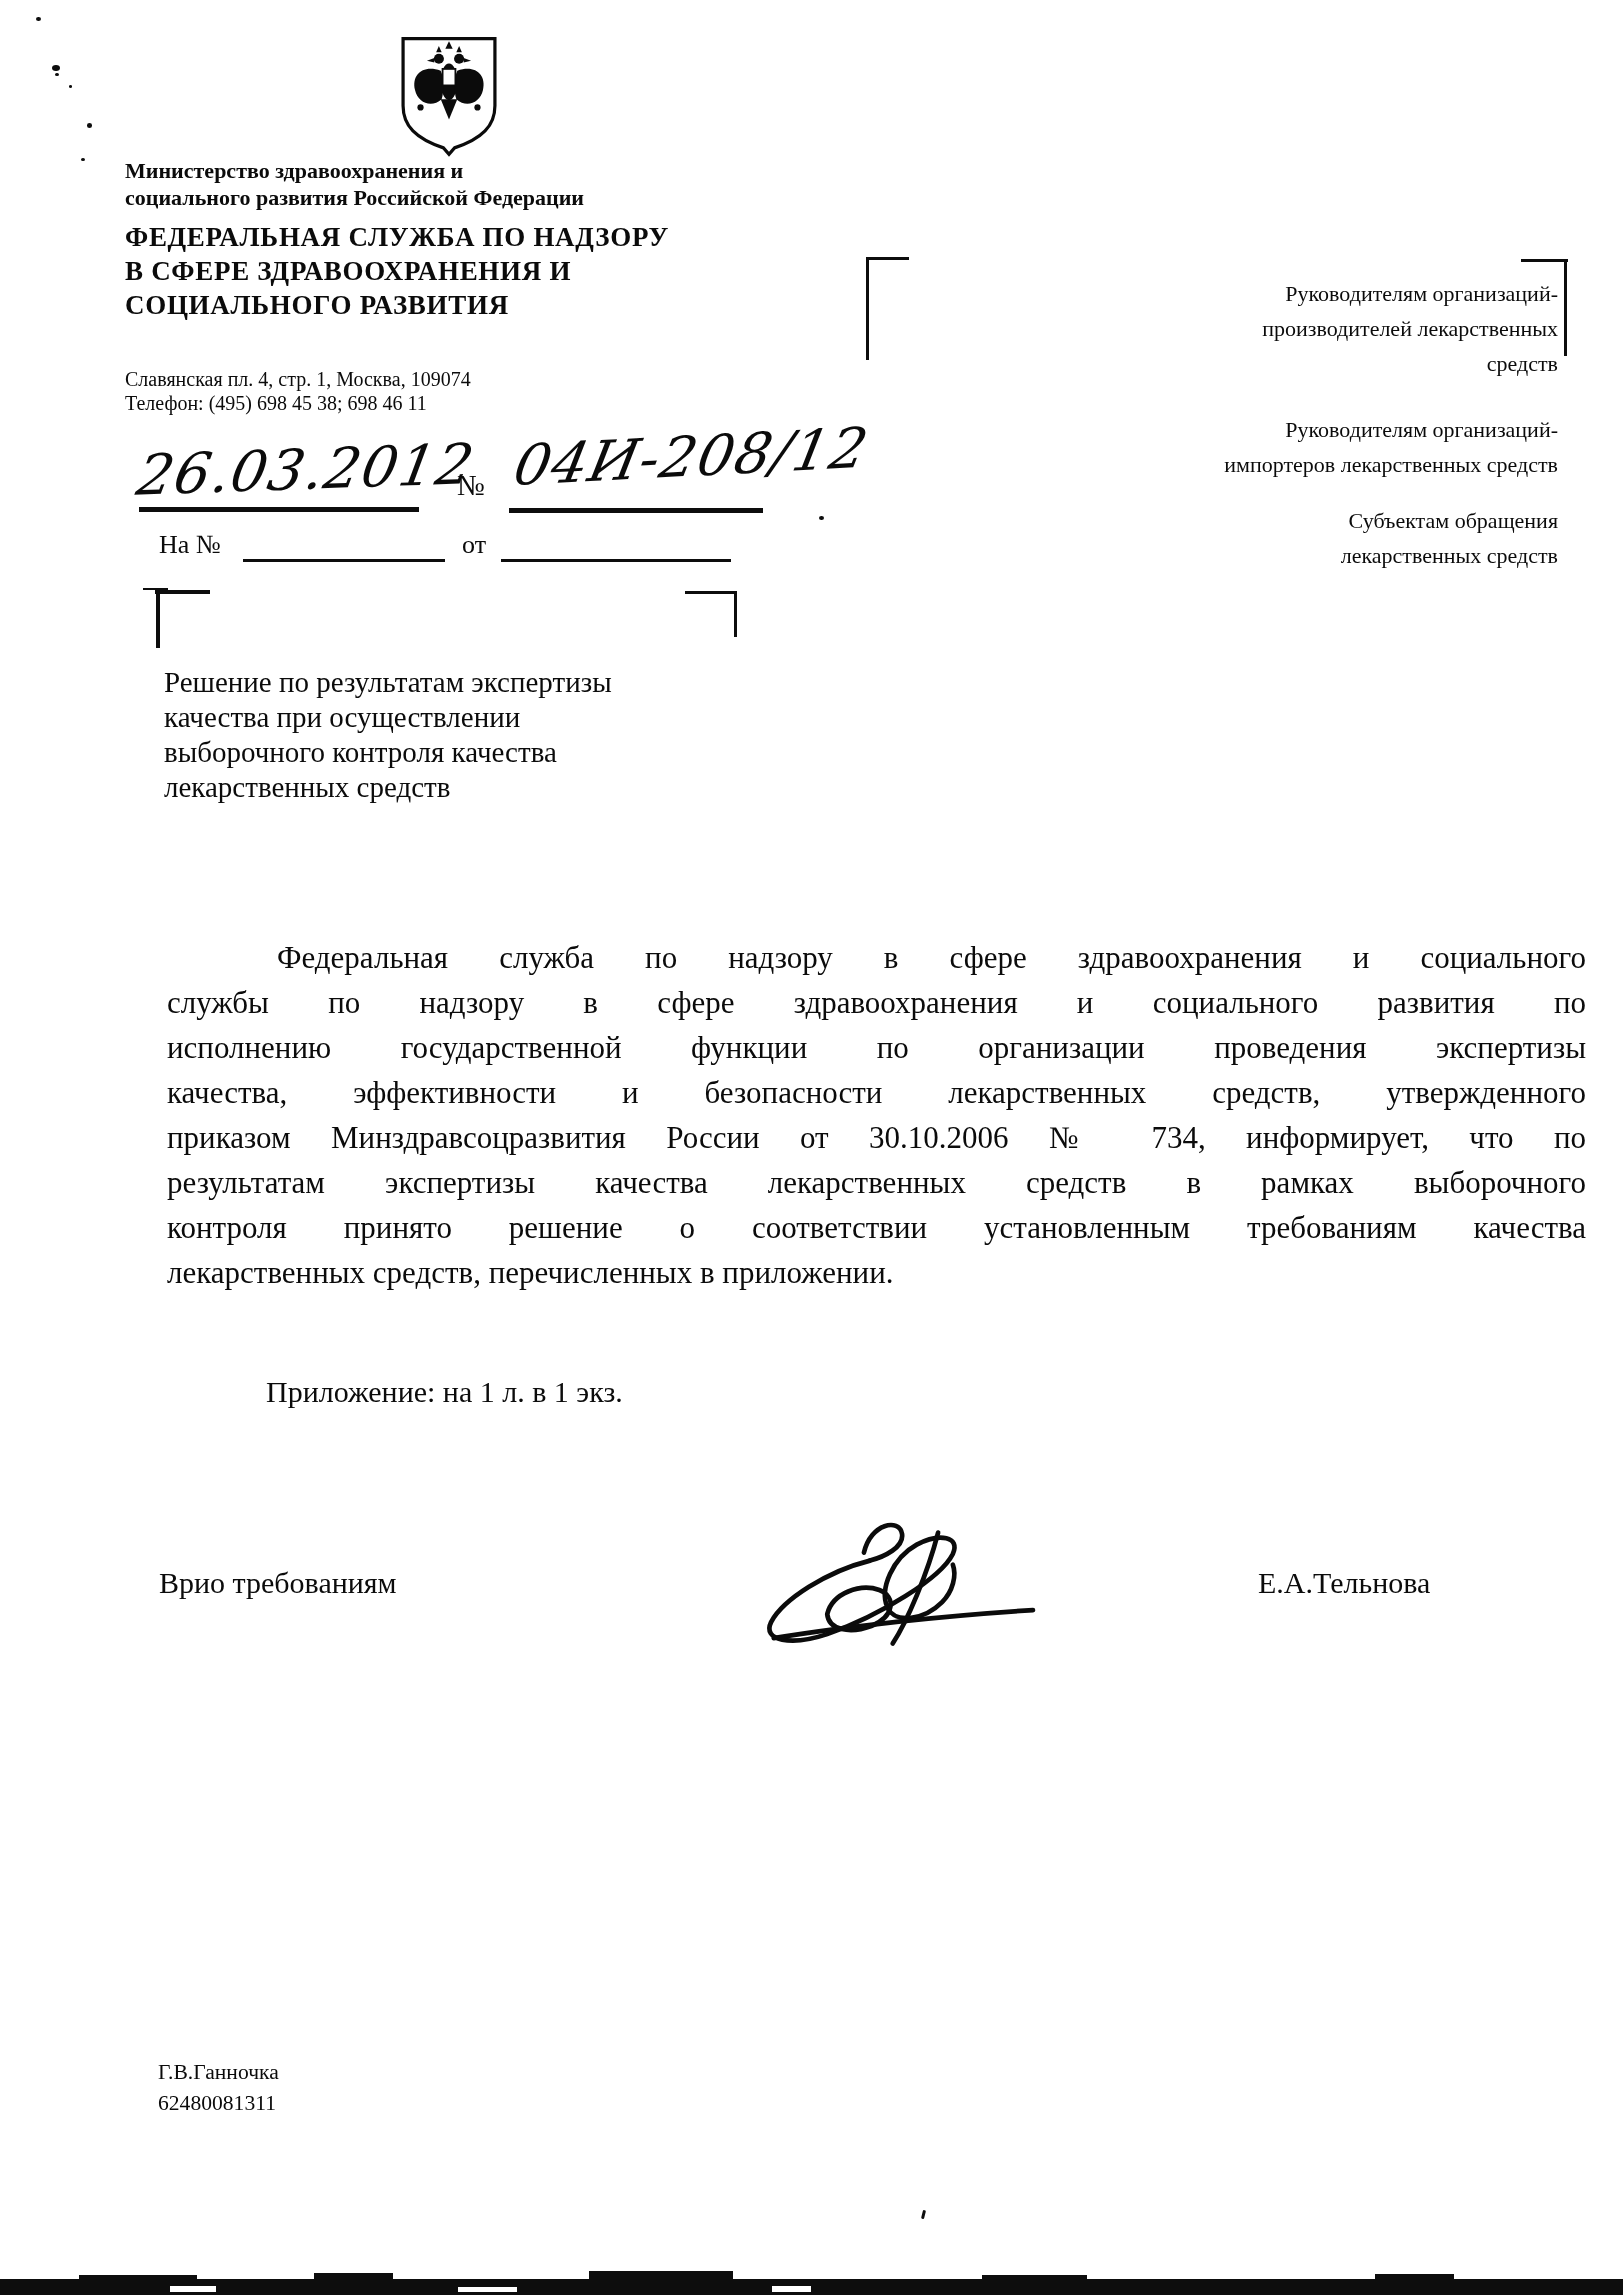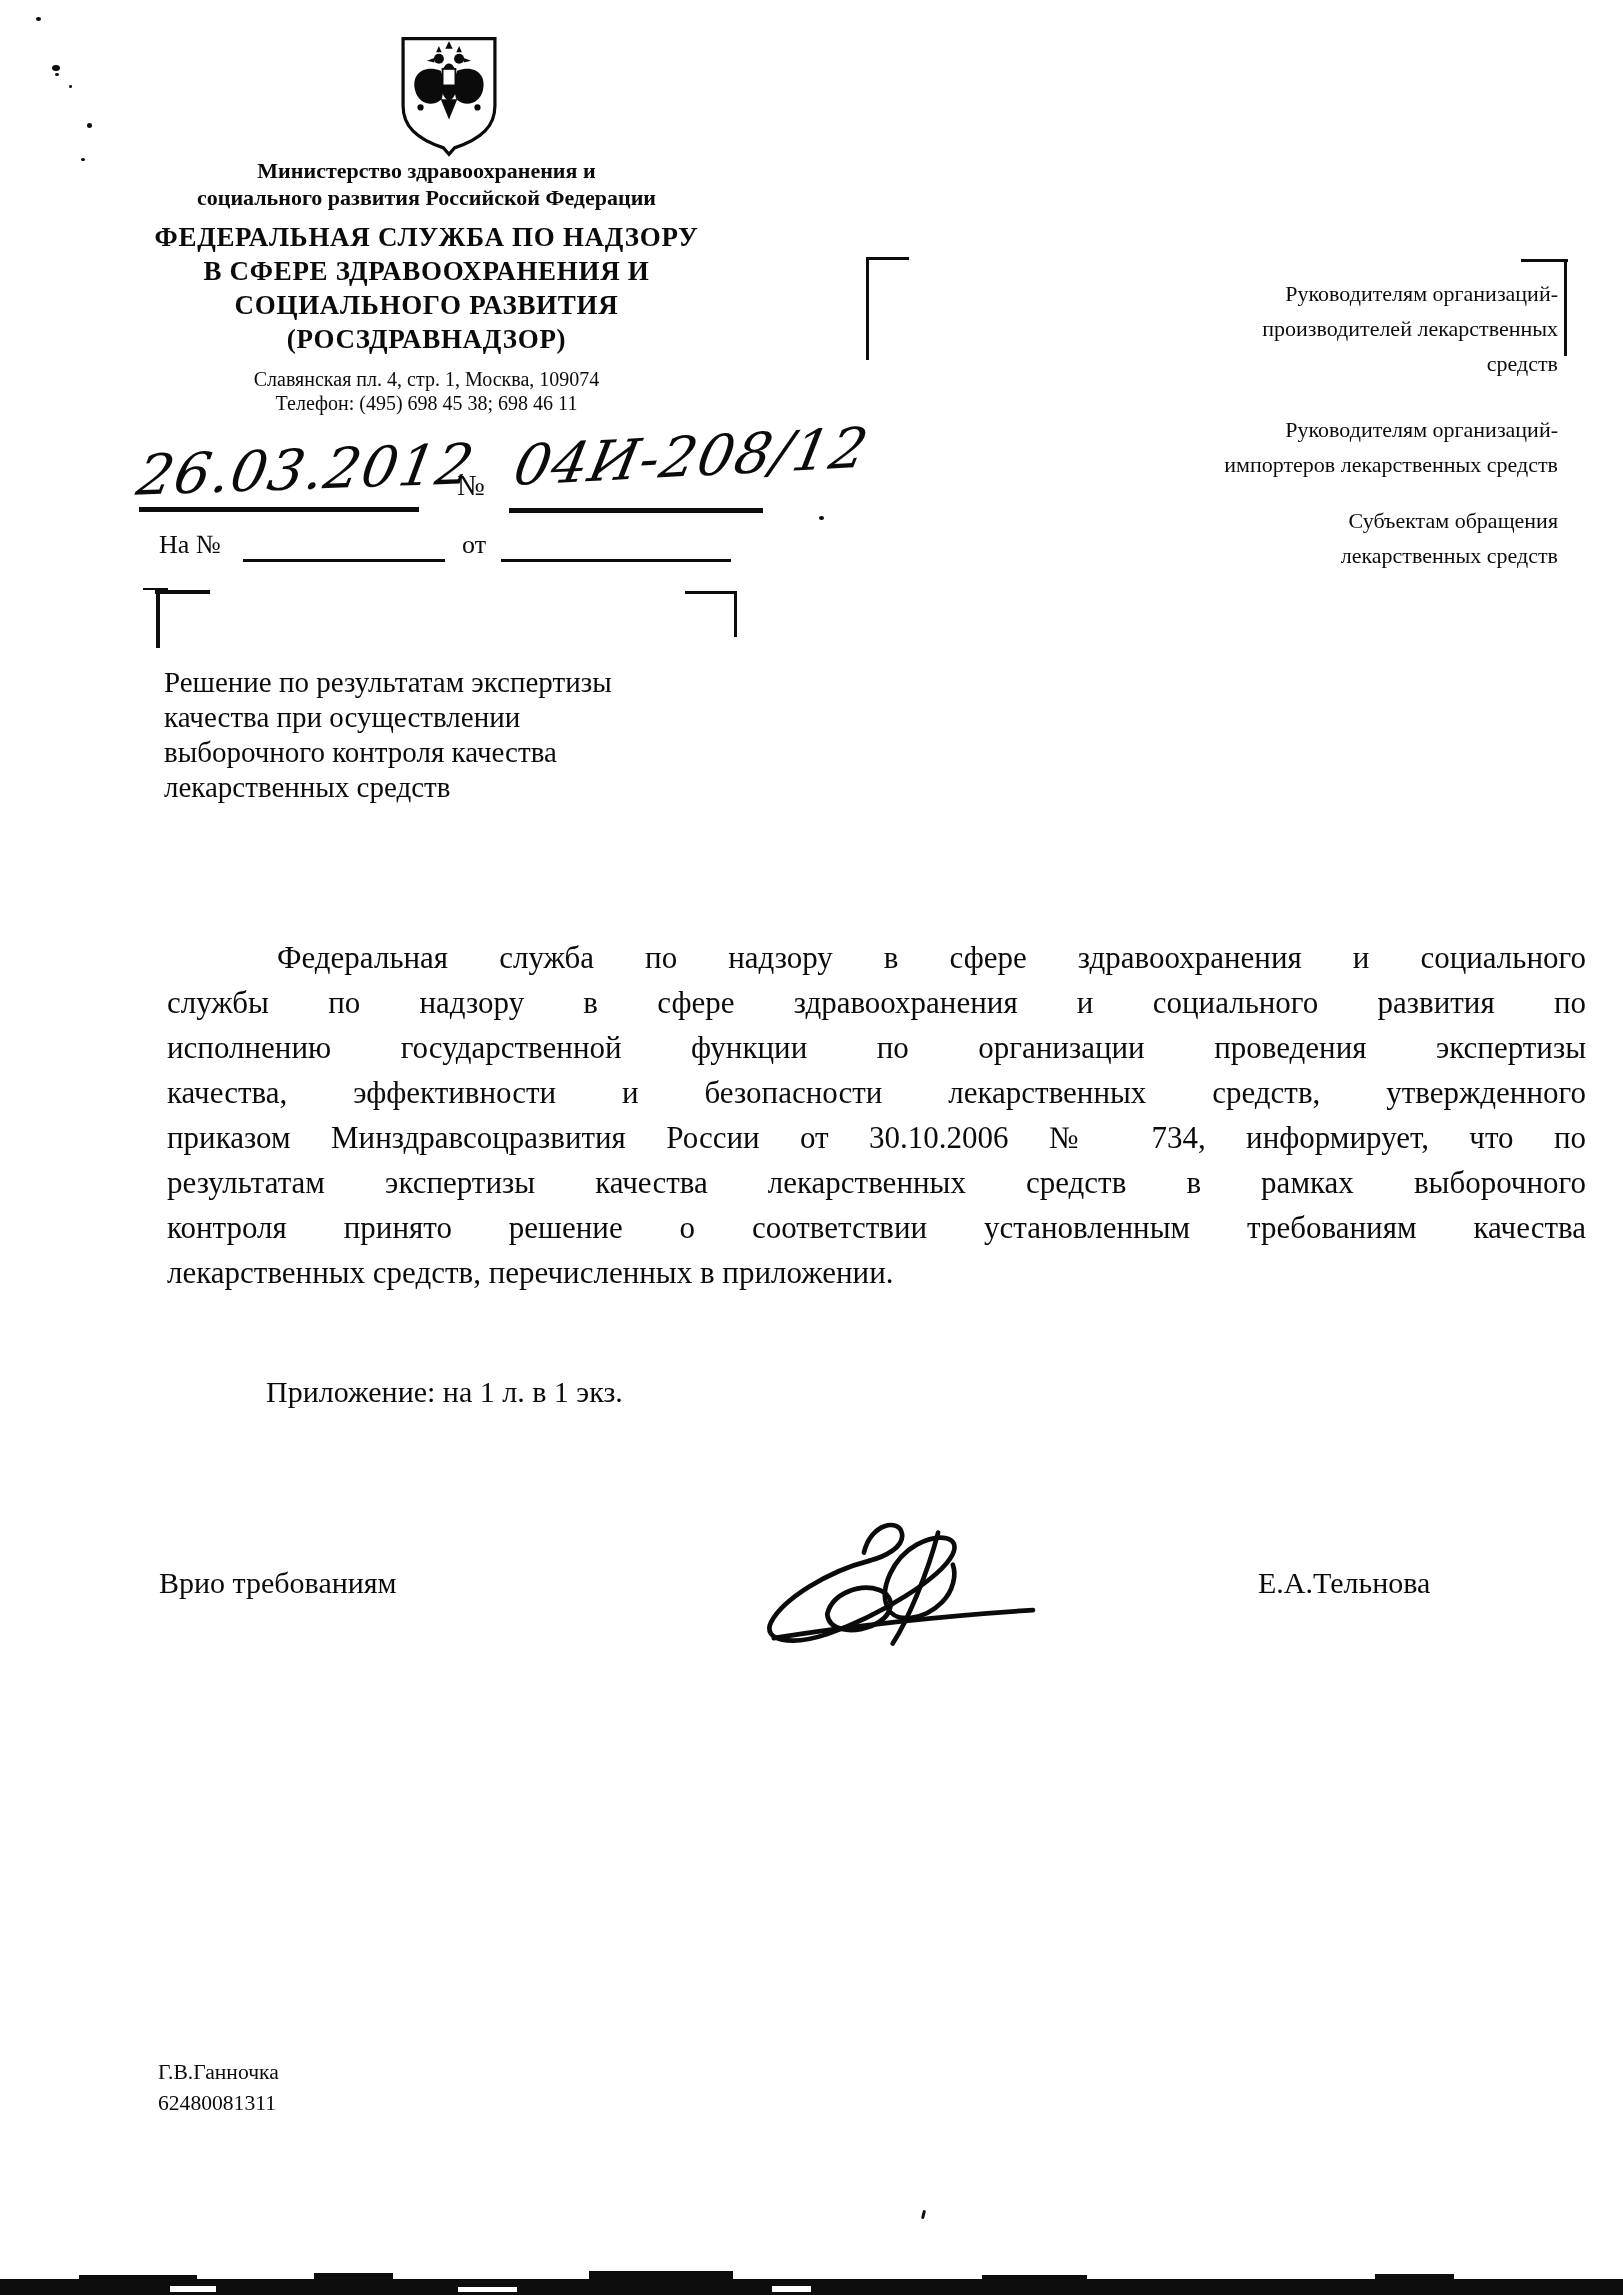--- a/index.html
+++ b/index.html
@@ -3,21 +3,21 @@
 <meta charset="utf-8">
 <style>
   html,body{margin:0;padding:0;background:#e8e8e8;}
   .page{
     position:relative;width:1623px;height:2295px;background:#ffffff;
     font-family:"Liberation Serif","DejaVu Serif",serif;color:#0b0b0b;
     overflow:hidden;margin:0 auto;
   }
   
   .coat{position:absolute;left:385px;top:34px;width:128px;height:124px;}
-  .hdrcol{position:absolute;left:135px;width:583px;text-align:center;}
+  .hdrcol{position:absolute;left:125px;width:583px;}
   .ministry{top:157px;font-weight:700;font-size:22px;line-height:27px;}
   .service{top:220px;font-weight:700;font-size:27px;line-height:34px;letter-spacing:0.7px;}
   .addr{top:367px;font-size:20px;line-height:24px;}
   .phone{top:391px;font-size:20px;line-height:24px;}
   
   .hw{
     position:absolute;font-family:"DejaVu Serif",serif;font-style:italic;
     transform:skewX(-12deg) rotate(-2deg);font-size:56px;letter-spacing:1.3px;white-space:nowrap;
   }
   .hw-date{left:139px;top:437px;}
@@ -86,21 +86,20 @@
   </svg>
 
   <div class="hdrcol ministry">
     <div>Министерство здравоохранения и</div>
     <div>социального развития Российской Федерации</div>
   </div>
   <div class="hdrcol service">
     <div>ФЕДЕРАЛЬНАЯ СЛУЖБА ПО НАДЗОРУ</div>
     <div>В СФЕРЕ ЗДРАВООХРАНЕНИЯ И</div>
     <div>СОЦИАЛЬНОГО РАЗВИТИЯ</div>
-    <div>(РОСЗДРАВНАДЗОР)</div>
   </div>
   <div class="hdrcol addr">Славянская пл. 4, стр. 1, Москва, 109074</div>
   <div class="hdrcol phone">Телефон: (495) 698 45 38; 698 46 11</div>
 
   <div class="hw hw-date">26.03.2012</div>
   <div class="numsign">№</div>
   <div class="hw hw-num">04И-208/12</div>
   <div class="uline" style="left:139px;top:507px;width:280px;height:5.2px;"></div>
   <div class="uline" style="left:509px;top:508px;width:254px;height:5.2px;"></div>
 

